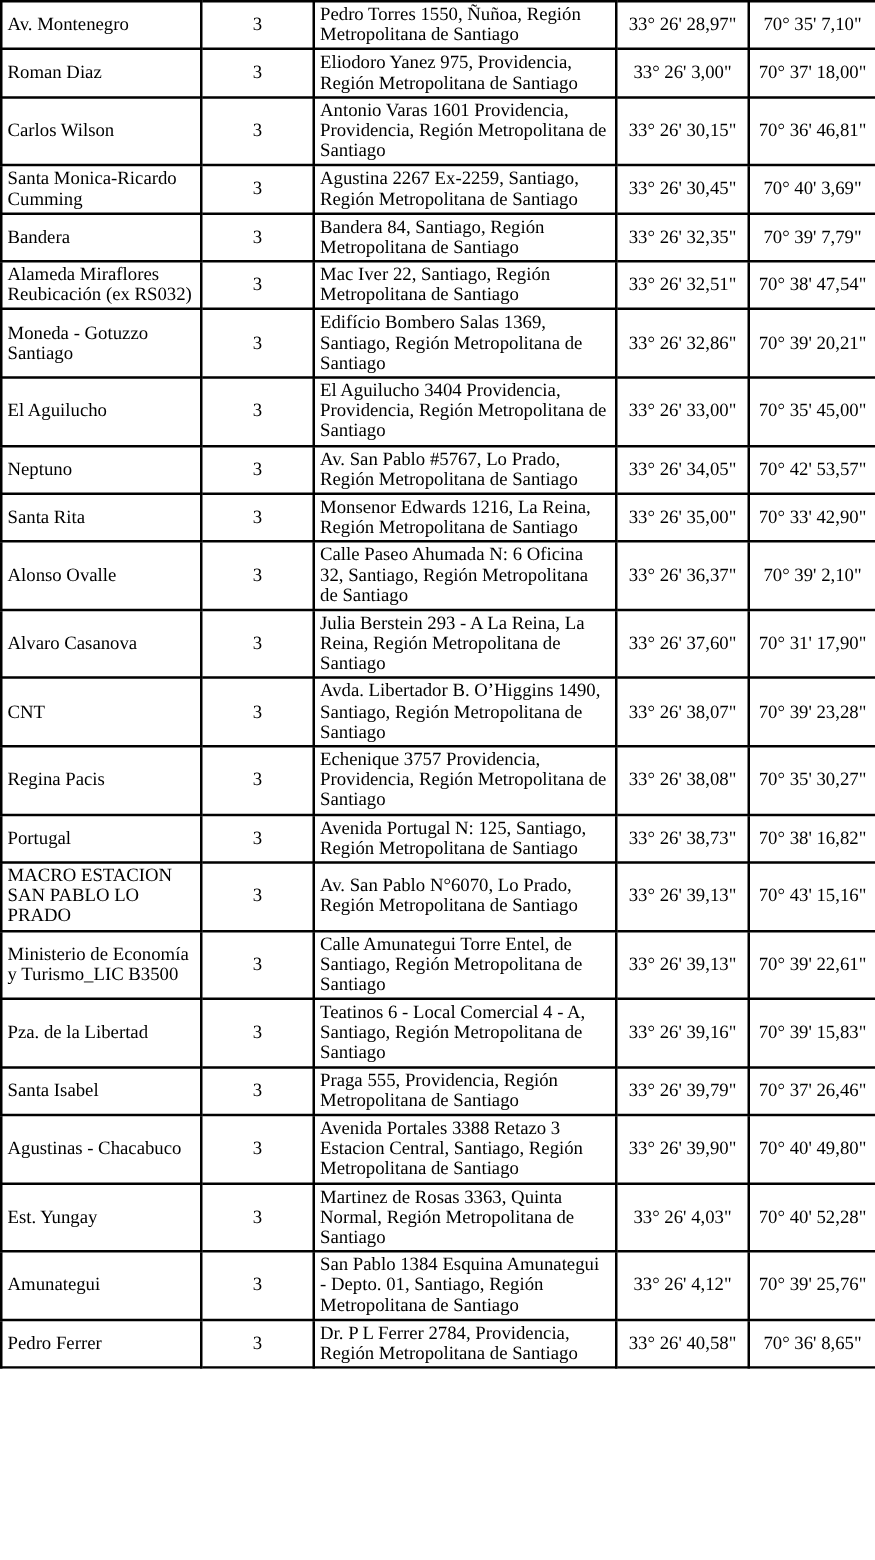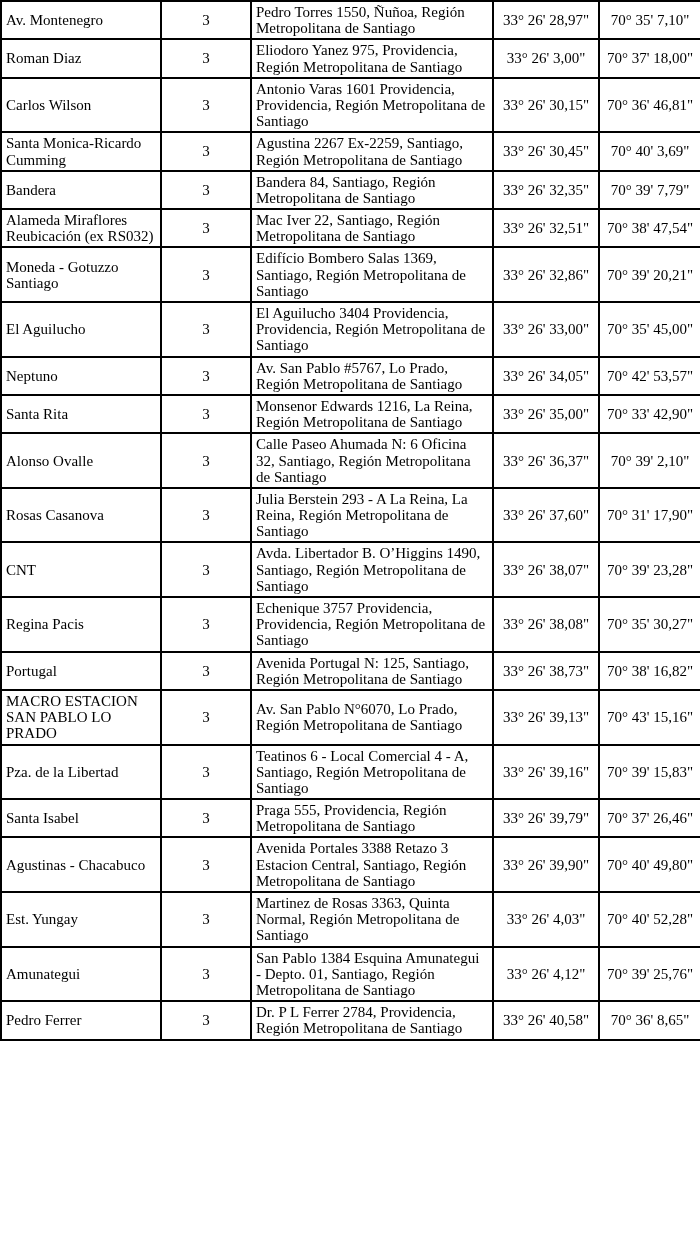--- a/index.html
+++ b/index.html
@@ -127,21 +127,21 @@
 
   <tr>
     <td class="col-name">Alonso Ovalle</td>
     <td class="col-count">3</td>
     <td class="col-address">Calle Paseo Ahumada N: 6 Oficina 32, Santiago, Región Metropolitana de Santiago</td>
     <td class="col-lat">33° 26' 36,37"</td>
     <td class="col-lon">70° 39' 2,10"</td>
   </tr>
 
   <tr>
-    <td class="col-name">Rosas Casanova</td>
+    <td class="col-name">Alvaro Casanova</td>
     <td class="col-count">3</td>
     <td class="col-address">Julia Berstein 293 - A La Reina, La Reina, Región Metropolitana de Santiago</td>
     <td class="col-lat">33° 26' 37,60"</td>
     <td class="col-lon">70° 31' 17,90"</td>
   </tr>
 
   <tr>
     <td class="col-name">CNT</td>
     <td class="col-count">3</td>
     <td class="col-address">Avda. Libertador B. O’Higgins 1490, Santiago, Región Metropolitana de Santiago</td>
@@ -166,20 +166,27 @@
   </tr>
 
   <tr>
     <td class="col-name">MACRO ESTACION SAN PABLO LO PRADO</td>
     <td class="col-count">3</td>
     <td class="col-address">Av. San Pablo N°6070, Lo Prado, Región Metropolitana de Santiago</td>
     <td class="col-lat">33° 26' 39,13"</td>
     <td class="col-lon">70° 43' 15,16"</td>
   </tr>
 
+  <tr>
+    <td class="col-name">Ministerio de Economía y Turismo_LIC B3500</td>
+    <td class="col-count">3</td>
+    <td class="col-address">Calle Amunategui Torre Entel, de Santiago, Región Metropolitana de Santiago</td>
+    <td class="col-lat">33° 26' 39,13"</td>
+    <td class="col-lon">70° 39' 22,61"</td>
+  </tr>
 
   <tr>
     <td class="col-name">Pza. de la Libertad</td>
     <td class="col-count">3</td>
     <td class="col-address">Teatinos 6 - Local Comercial 4 - A, Santiago, Región Metropolitana de Santiago</td>
     <td class="col-lat">33° 26' 39,16"</td>
     <td class="col-lon">70° 39' 15,83"</td>
   </tr>
 
 

